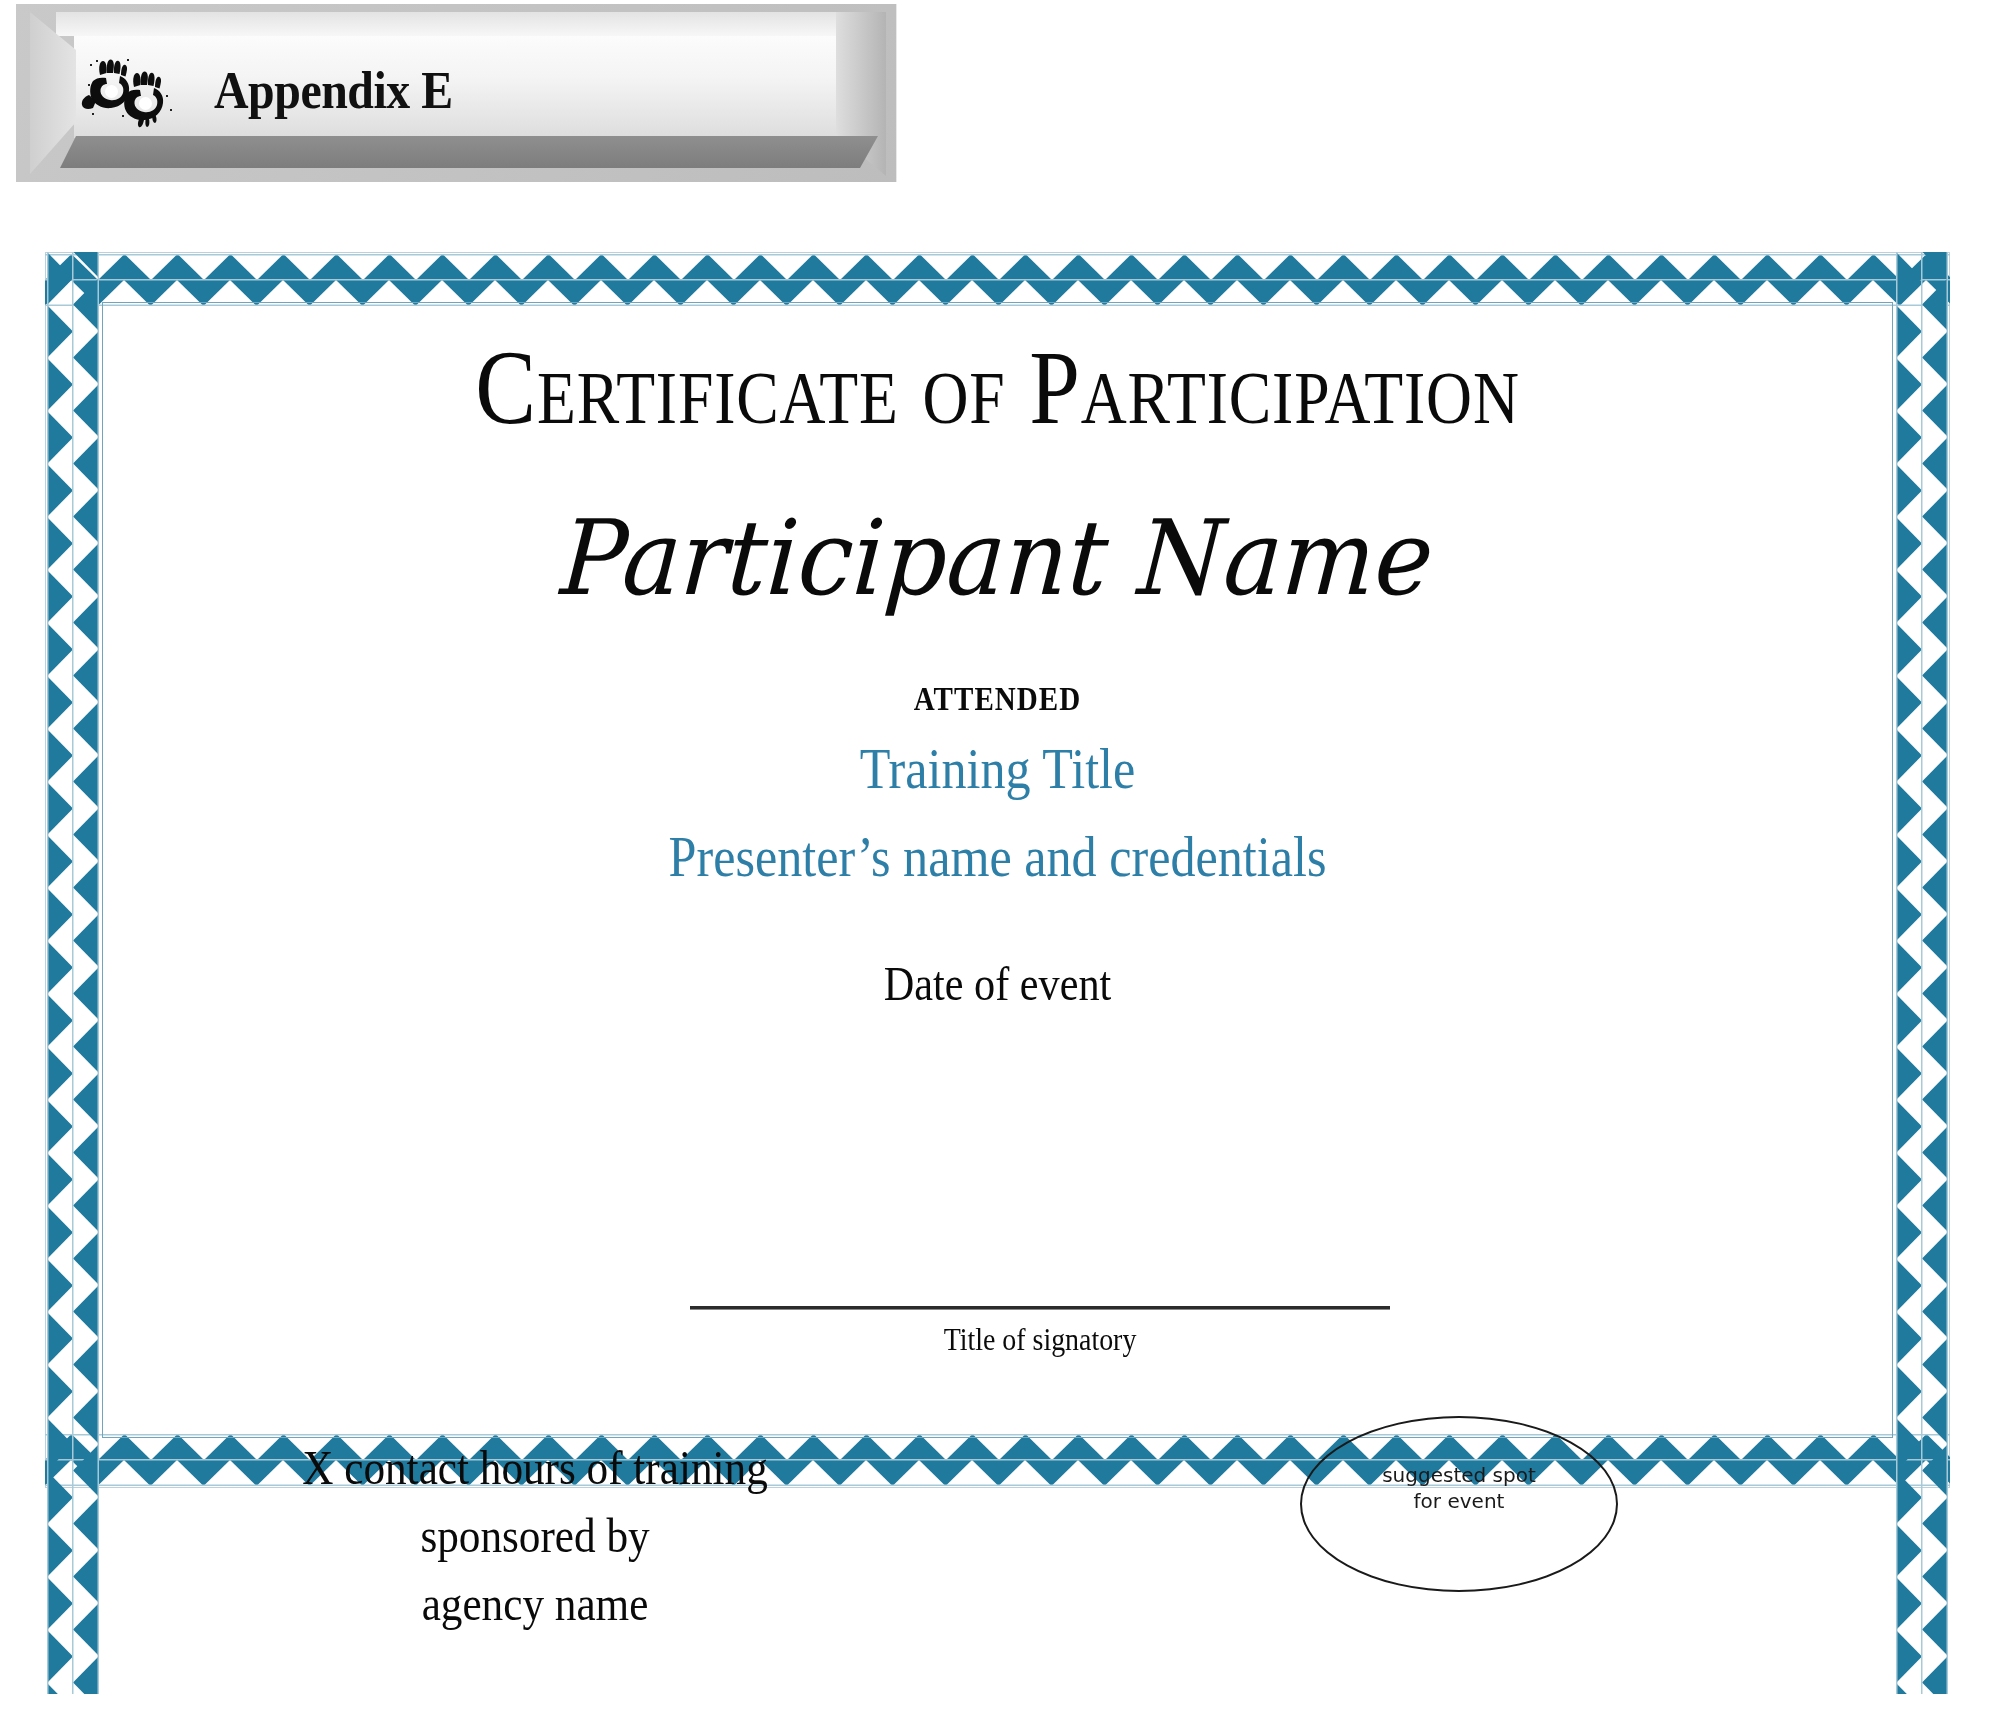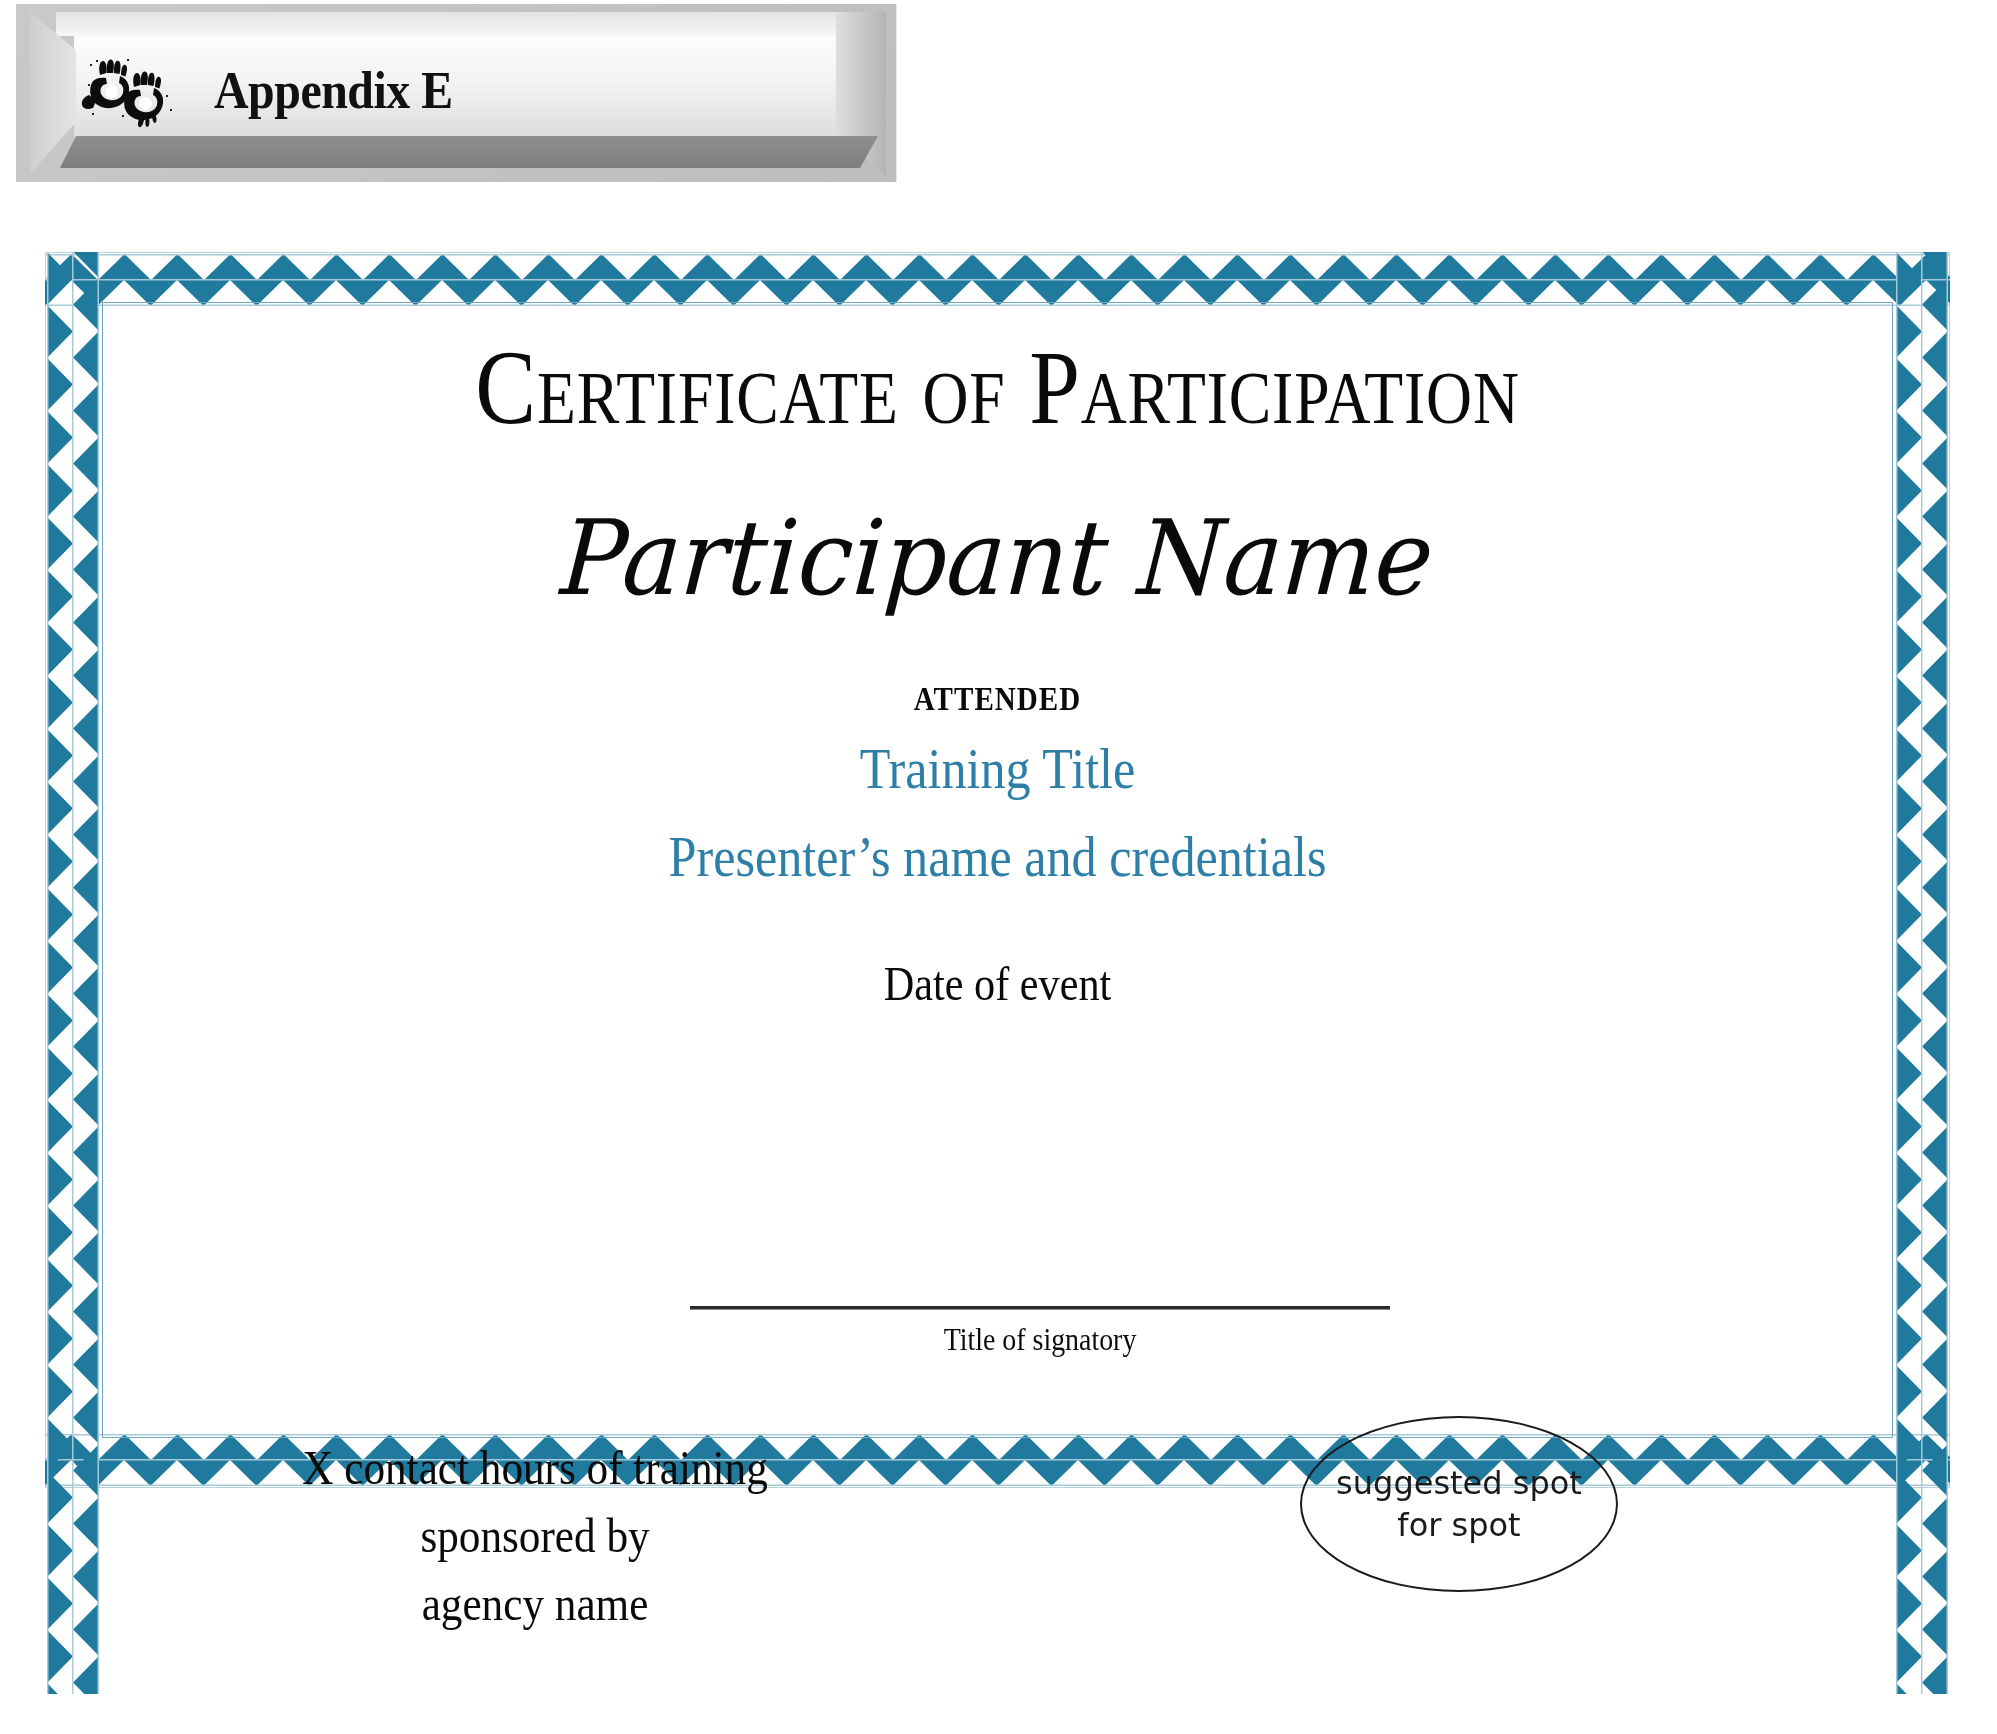--- a/index.html
+++ b/index.html
@@ -268,21 +268,21 @@
     border: 2px solid #1a1a1a;
     border-radius: 50%;
     box-sizing: border-box;
   }
   #logo-spot .oval-text {
     position: absolute;
     left: 0; right: 0;
     top: 46px;
     text-align: center;
     font-family: "DejaVu Sans", sans-serif;
-    font-size: 32px;
+    font-size: 20px;
     line-height: 1.32;
     color: #1a1a1a;
   }
   #logo-spot .oval-text div { white-space: nowrap; }
 </style>
 </head>
 <body>
 
 <div id="appendix-tab">
   <div class="tab-bevel"></div>
@@ -417,18 +417,18 @@
     <div id="sponsor-block">
       <div>X contact hours of training</div>
       <div>sponsored by</div>
       <div>agency name</div>
     </div>
 
     <div id="logo-spot">
       <div class="oval"></div>
       <div class="oval-text">
         <div>suggested spot</div>
-        <div>for spot</div>
+        <div>for event</div>
       </div>
     </div>
 
   </div>
 </div>
 
 </body></html>

